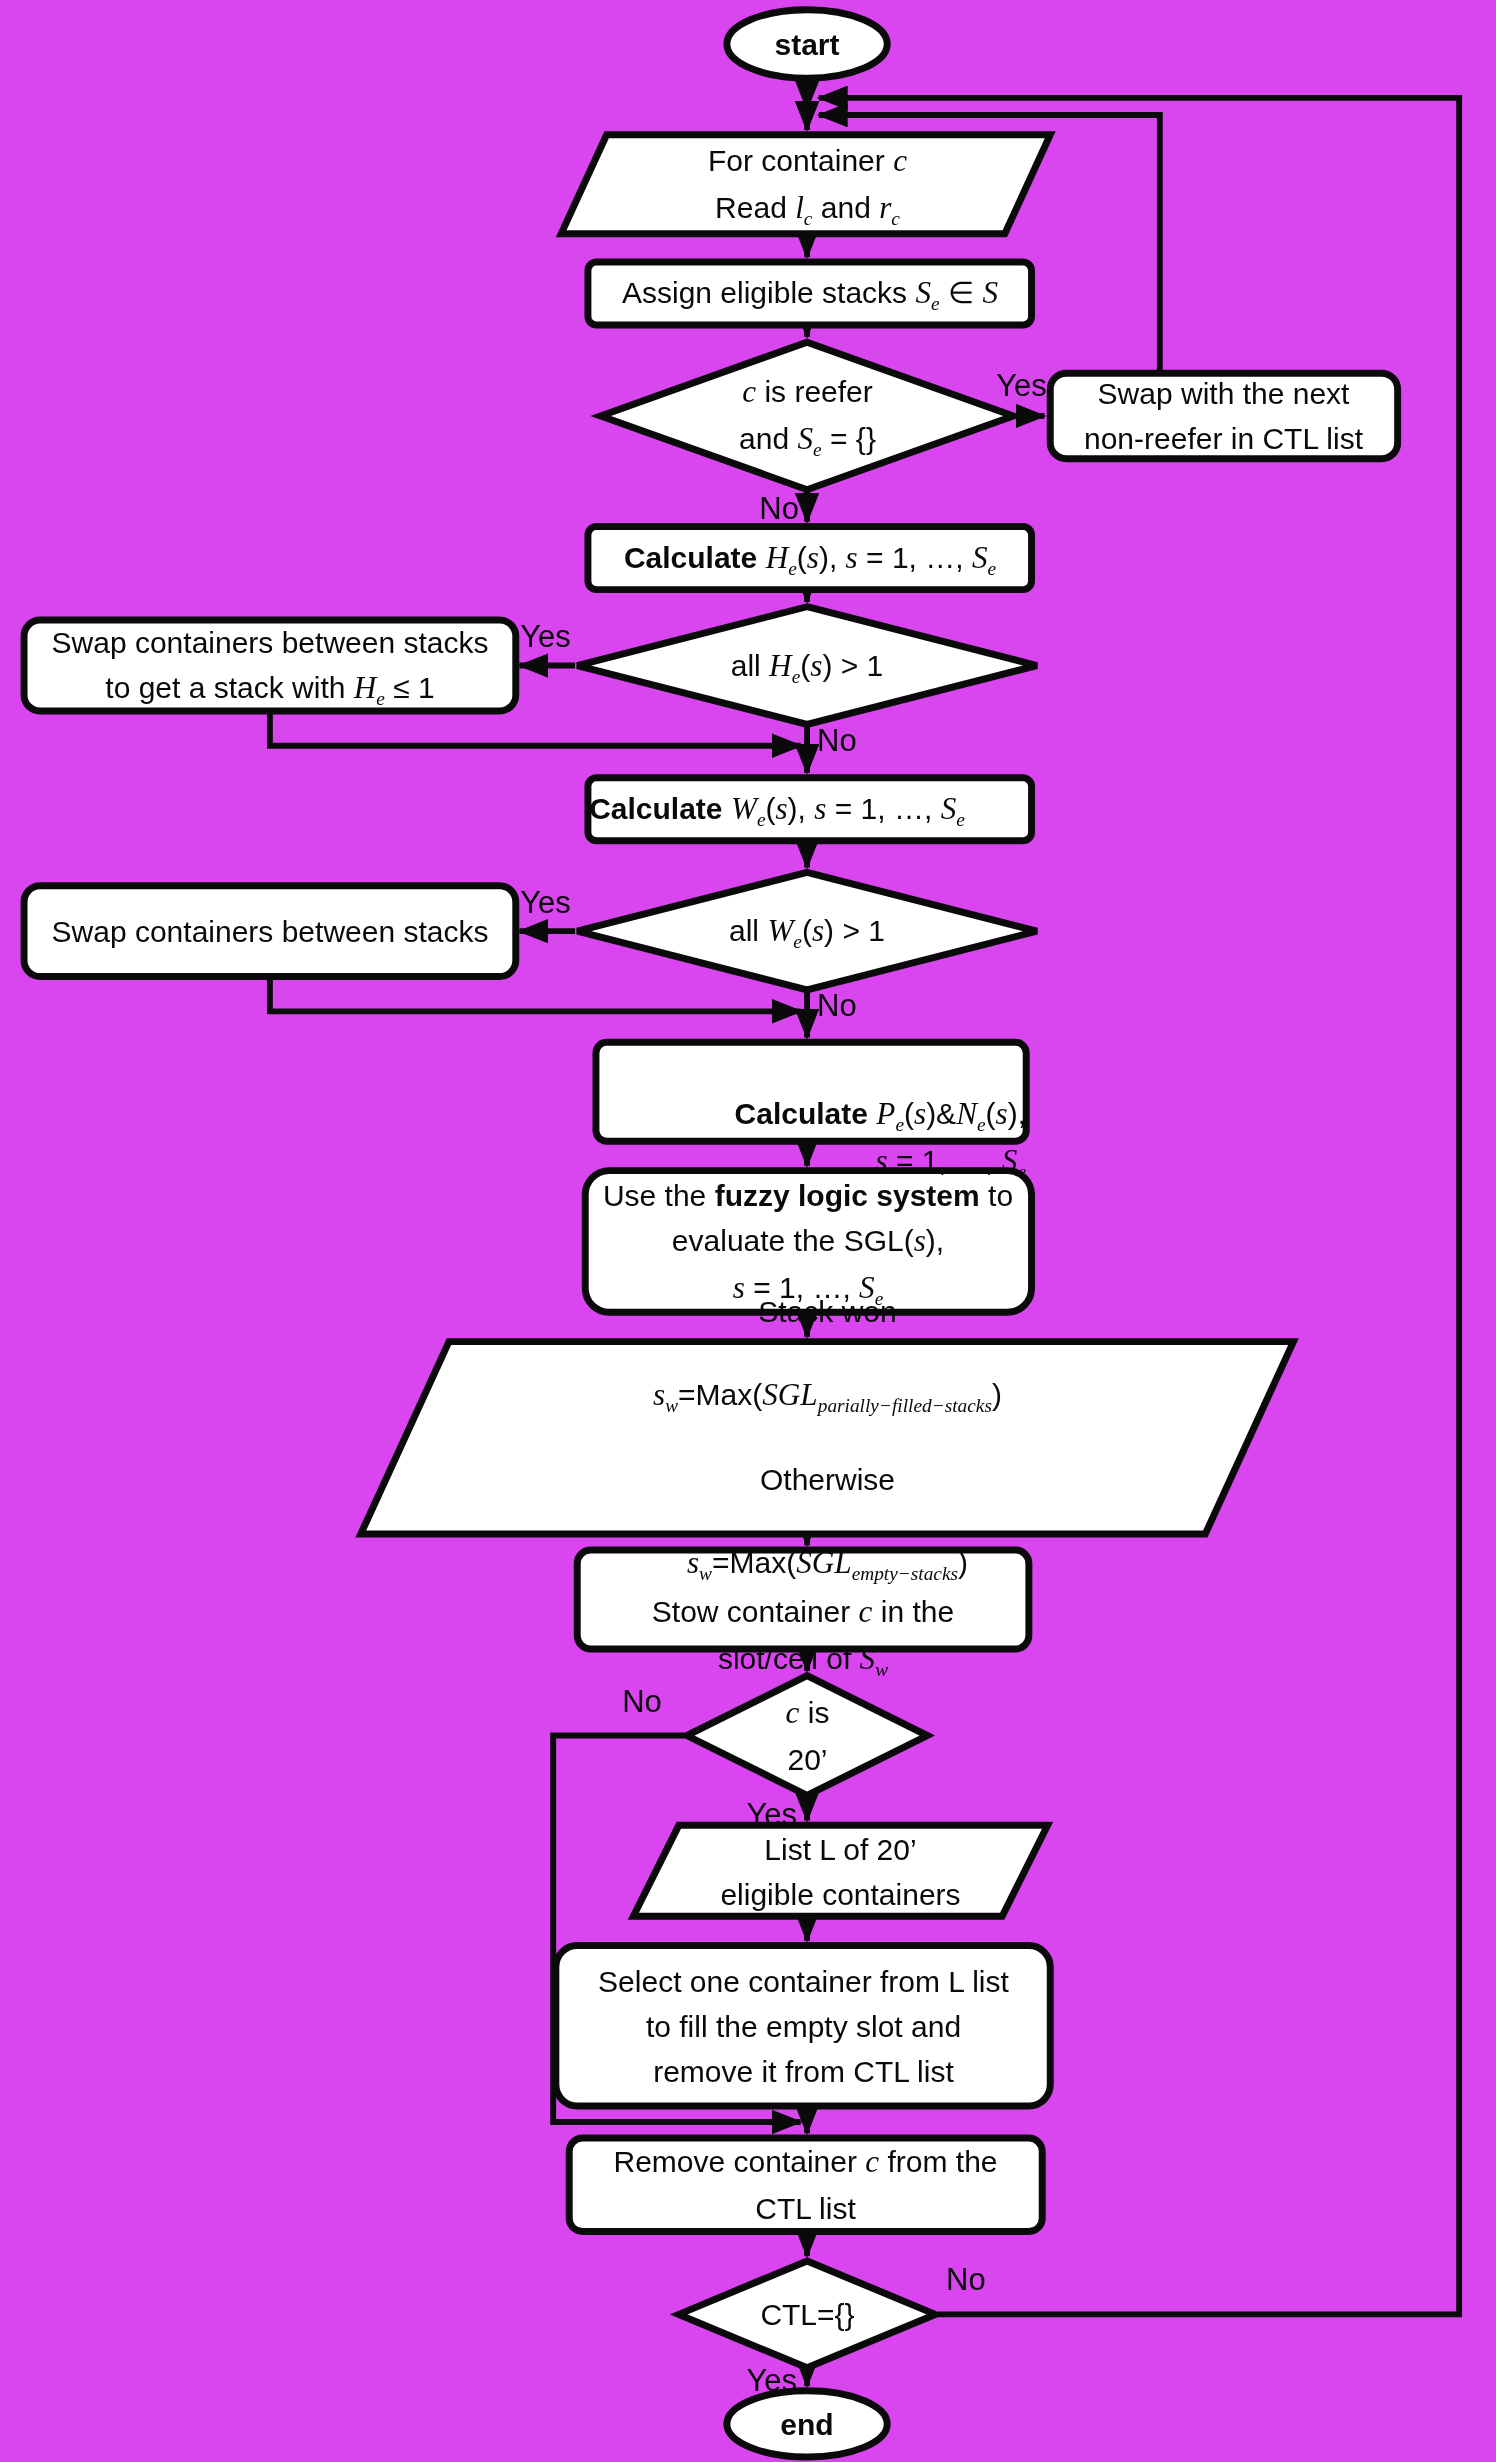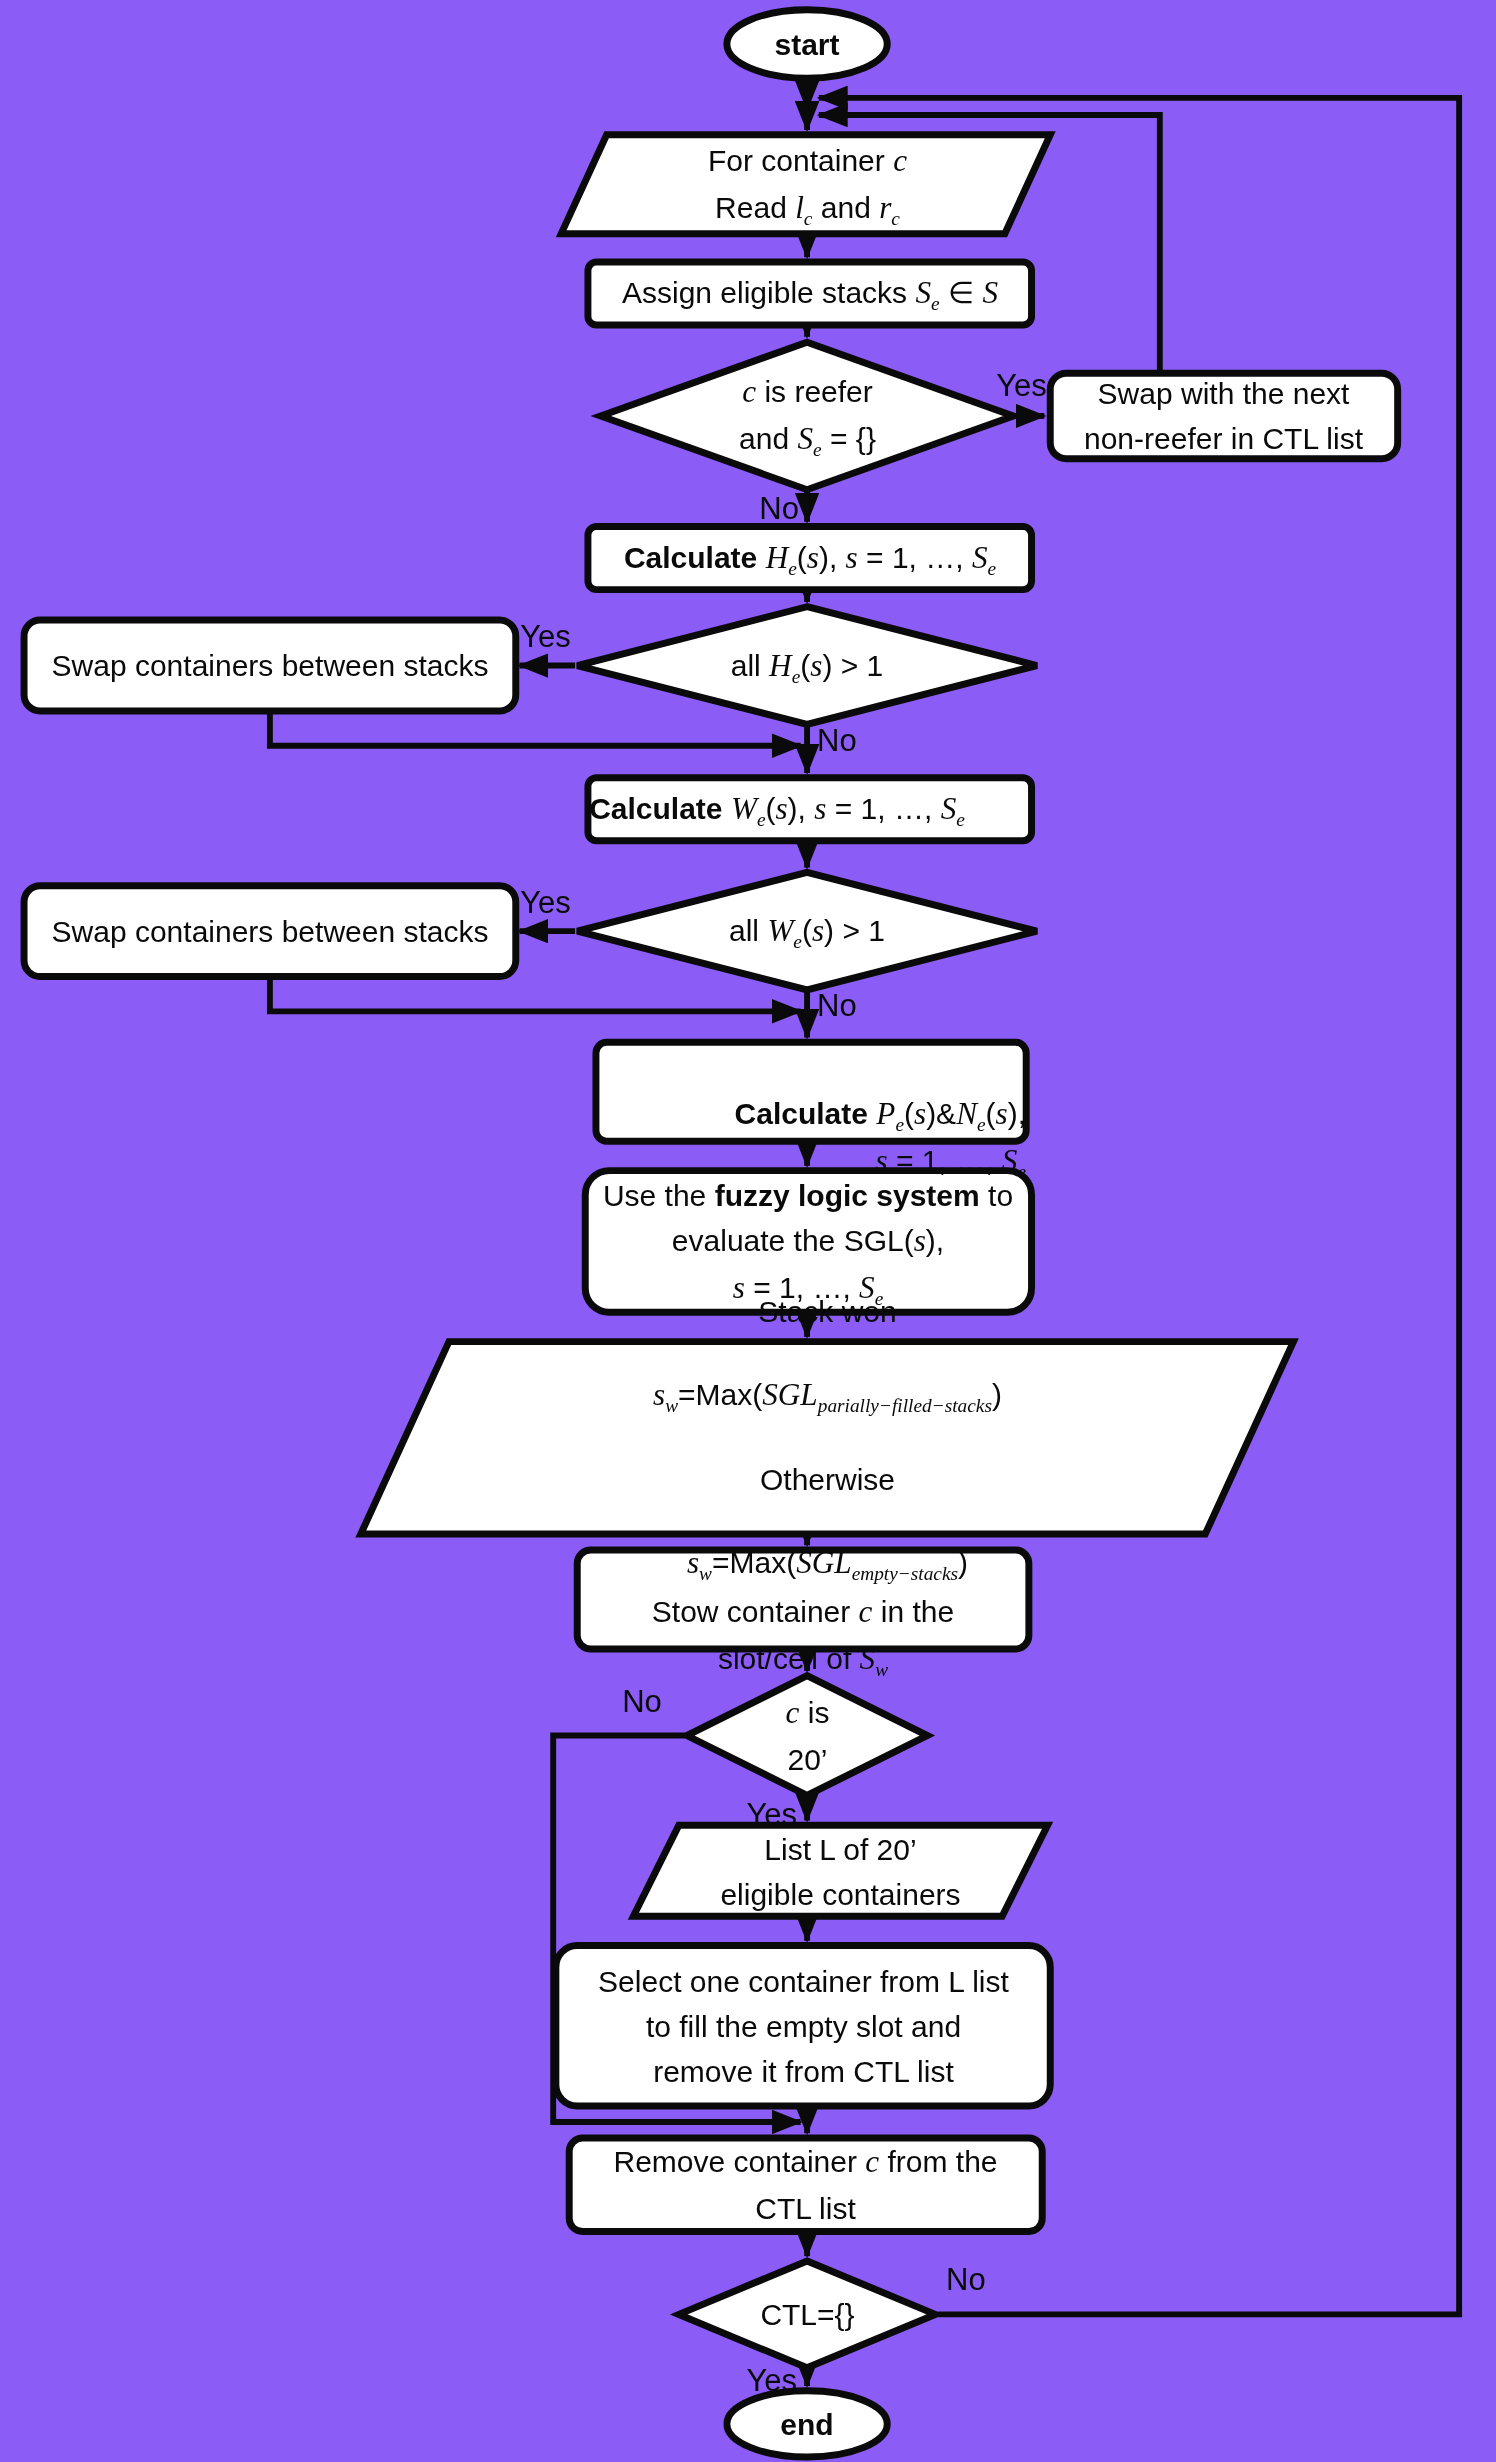--- a/index.html
+++ b/index.html
@@ -1,19 +1,19 @@
 <!DOCTYPE html>
 <html style="font-size:8.6px"><head>
 <meta charset="utf-8">
 <style>
   html,body{margin:0;padding:0;background:#ffffff;}
   .canvas{
     position:relative;
     width:1496px;height:2462px;
-    background:#8b5cf6;
+    background:#d946ef;
     font-family:"Liberation Sans", sans-serif;
     color:#0a0a0a;
   }
   svg.layer{position:absolute;left:0;top:0;width:1496px;height:2462px;}
   .shape{fill:#ffffff;stroke:#0a0a0a;stroke-width:13;}
   .edge{fill:none;stroke:#0a0a0a;stroke-width:11;}
   .txt{
     position:absolute;
     display:flex;flex-direction:column;
     justify-content:center;align-items:center;
@@ -121,20 +121,21 @@
   <div class="txt" style="left:588px;top:527px;width:444px;height:63px;">
     <div class="ln"><b>Calculate</b> <i>H</i><sub><i>e</i></sub>(<i>s</i>), <i>s</i> = 1, …, <i>S</i><sub><i>e</i></sub></div>
   </div>
 
   <div class="txt" style="left:577px;top:607px;width:460px;height:118px;">
     <div class="ln">all <i>H</i><sub><i>e</i></sub>(<i>s</i>) &gt; 1</div>
   </div>
 
   <div class="txt" style="left:24px;top:620px;width:492px;height:91px;">
     <div class="ln">Swap containers between stacks</div>
+    <div class="ln">to get a stack with <i>H</i><sub><i>e</i></sub> ≤ 1</div>
   </div>
 
   <div class="txt" style="left:555px;top:778px;width:444px;height:63px;">
     <div class="ln"><b>Calculate</b> <i>W</i><sub><i>e</i></sub>(<i>s</i>), <i>s</i> = 1, …, <i>S</i><sub><i>e</i></sub></div>
   </div>
 
   <div class="txt" style="left:577px;top:872px;width:460px;height:118px;">
     <div class="ln">all <i>W</i><sub><i>e</i></sub>(<i>s</i>) &gt; 1</div>
   </div>
 

